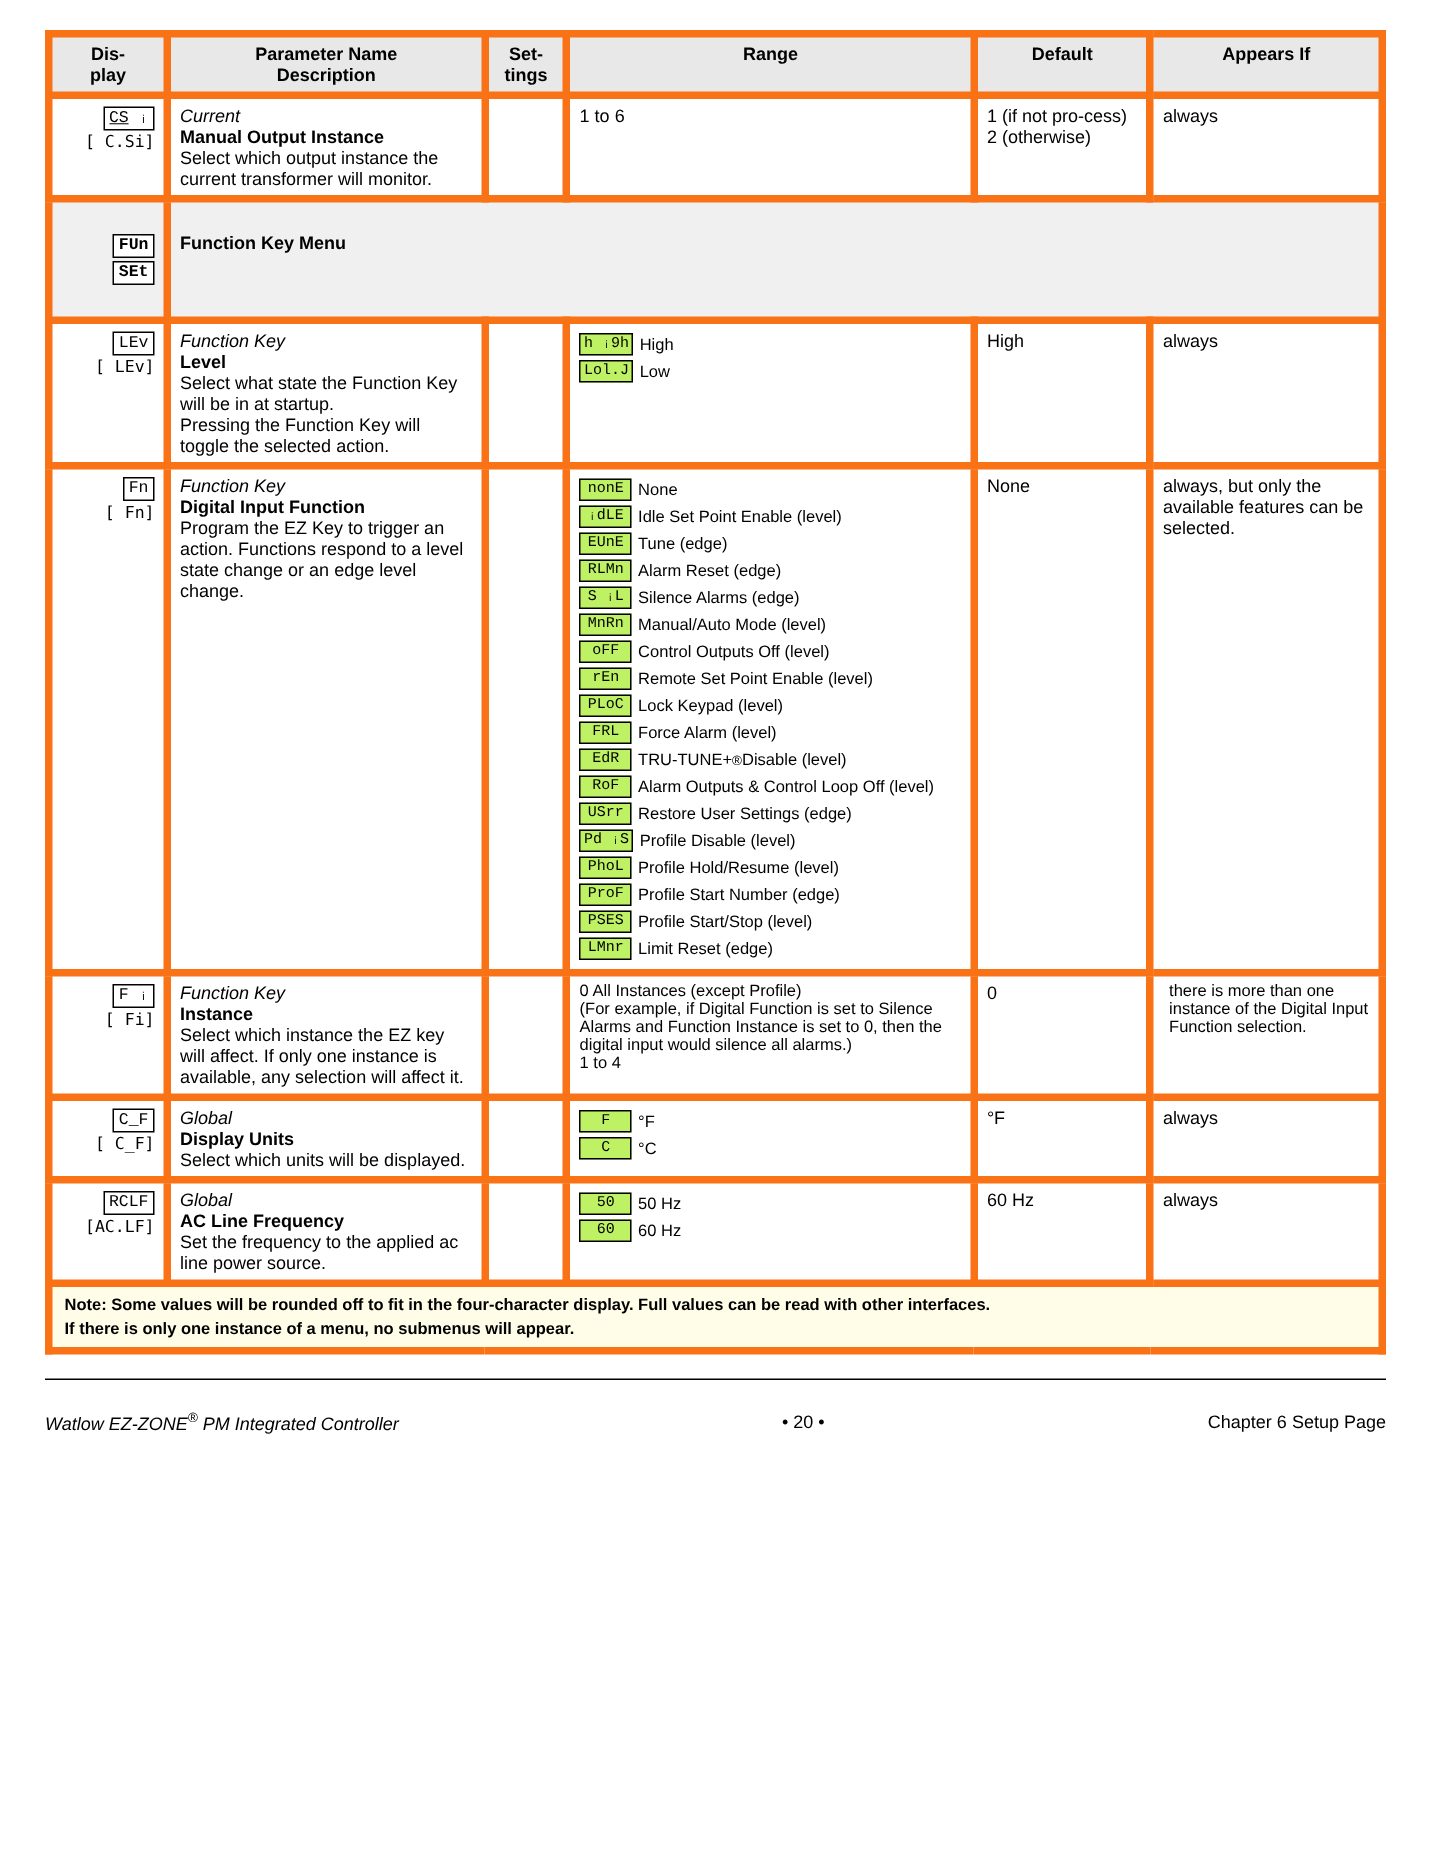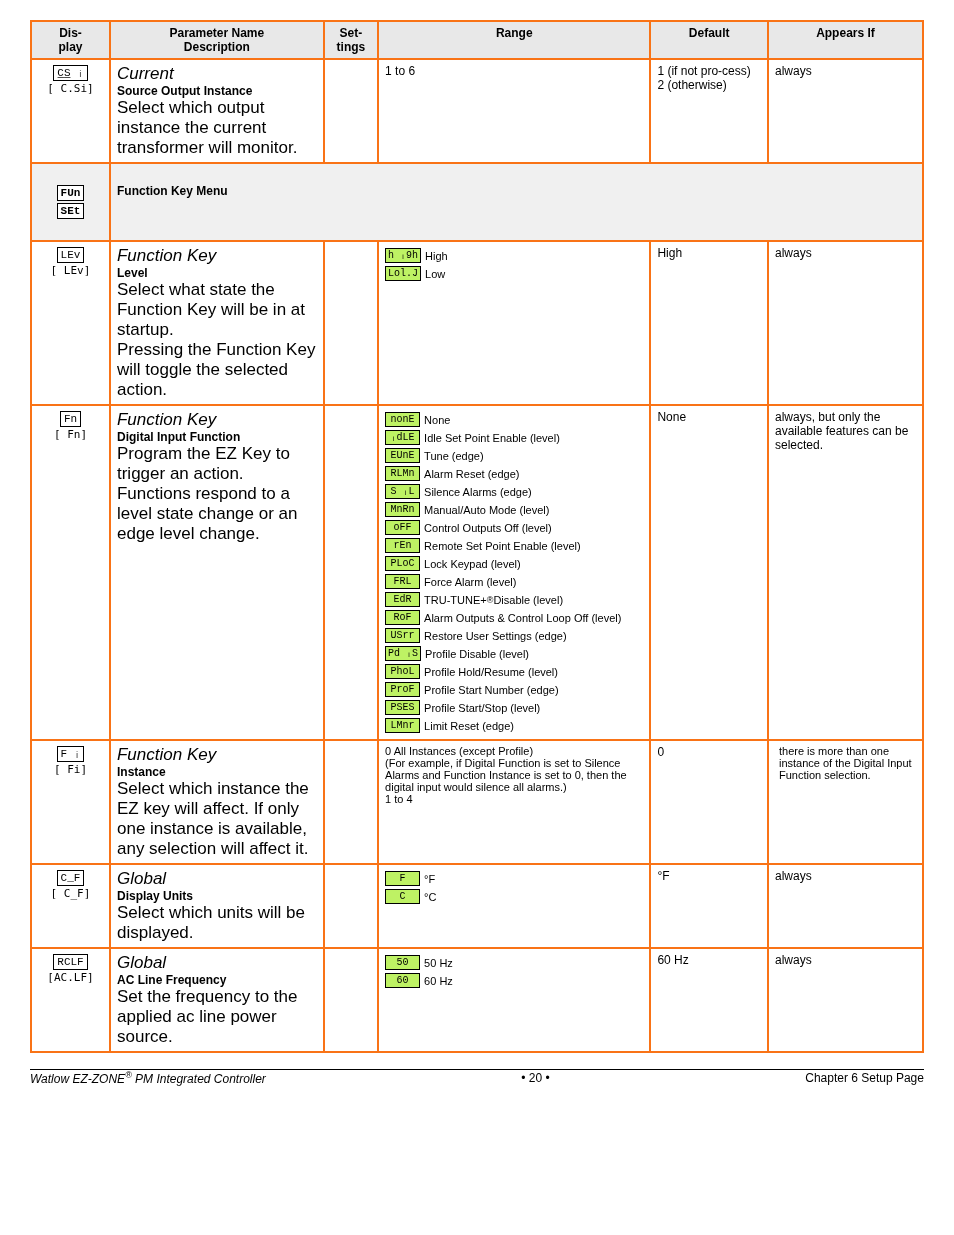--- a/index.html
+++ b/index.html
@@ -11,32 +11,32 @@
       width: 954px;
       min-height: 1235px;
       padding: 20px 30px;
     }
     table {
       width: 100%;
       border-collapse: collapse;
       border: 1px solid #000;
     }
     th, td {
-      border: 2px solid #f97316;
+      border: 5px solid #f97316;
       padding: 4px 6px;
       vertical-align: top;
     }
     th {
       text-align: center;
       background: #e8e8e8;
       font-weight: bold;
       font-size: 12px;
     }
     .display-cell {
-      text-align: center;
+      text-align: right;
       font-family: monospace;
       font-size: 11px;
       white-space: nowrap;
     }
     .lcd-box {
       display: inline-block;
       border: 1px solid #000;
       padding: 1px 3px;
       font-family: 'Courier New', monospace;
       font-size: 11px;
@@ -58,39 +58,39 @@
       border-top: 2px solid #000;
     }
     .section-header-cell {
       padding: 20px 6px;
     }
     .param-bold {
       font-weight: bold;
       font-size: 12px;
     }
     .param-desc {
-      font-size: 17px;
+      font-size: 12px;
     }
     .range-item {
       display: flex;
       align-items: center;
       margin: 1px 0;
       font-size: 11px;
     }
     .range-item .lcd-box-small {
       margin-right: 4px;
       min-width: 35px;
       text-align: center;
     }
     .page-footer {
       display: flex;
       justify-content: space-between;
       align-items: center;
       margin-top: 16px;
-      padding-top: 0;
+      padding-top: 20px;
       border-top: 1px solid #000;
       font-size: 12px;
     }
     .footer-left { font-style: italic; }
     .footer-center { }
     .footer-right { }
     .registered { font-size: 9px; vertical-align: super; }
   </style>
 </head>
 <body>
@@ -108,21 +108,21 @@
   </thead>
   <tbody>
 
     <tr>
       <td class="display-cell">
         <div class="lcd-box">C̲S̲ ᵢ</div><br>
         <div>[ C.Si]</div>
       </td>
       <td>
         <span class="param-desc"><em>Current</em></span><br>
-        <span class="param-bold">Source Output Instance</span><br>
+        <span class="param-bold">Manual Output Instance</span><br>
         <span class="param-desc">Select which output instance the current transformer will monitor.</span>
       </td>
       <td></td>
       <td>1 to 6</td>
       <td>1 (if not pro-cess)<br>2 (otherwise)</td>
       <td>always</td>
     </tr>
 
     <tr class="section-header">
       <td class="display-cell section-header-cell">
@@ -288,20 +288,26 @@
           <span class="lcd-box-small">50</span> 50 Hz
         </div>
         <div class="range-item">
           <span class="lcd-box-small">60</span> 60 Hz
         </div>
       </td>
       <td>60 Hz</td>
       <td>always</td>
     </tr>
 
+    <tr>
+      <td colspan="6" style="background:#fffde7; padding: 6px 8px;">
+        <div style="font-size:11px; font-weight:bold; margin-bottom:4px;">Note: Some values will be rounded off to fit in the four-character display. Full values can be read with other interfaces.</div>
+        <div style="font-size:11px; font-weight:bold;">If there is only one instance of a menu, no submenus will appear.</div>
+      </td>
+    </tr>
   </tbody>
 </table>
 
 <div class="page-footer">
   <div class="footer-left">
     Watlow EZ-ZONE<span class="registered">®</span> PM Integrated Controller
   </div>
   <div class="footer-center">• 20 •</div>
   <div class="footer-right">Chapter 6 Setup Page</div>
 </div>

